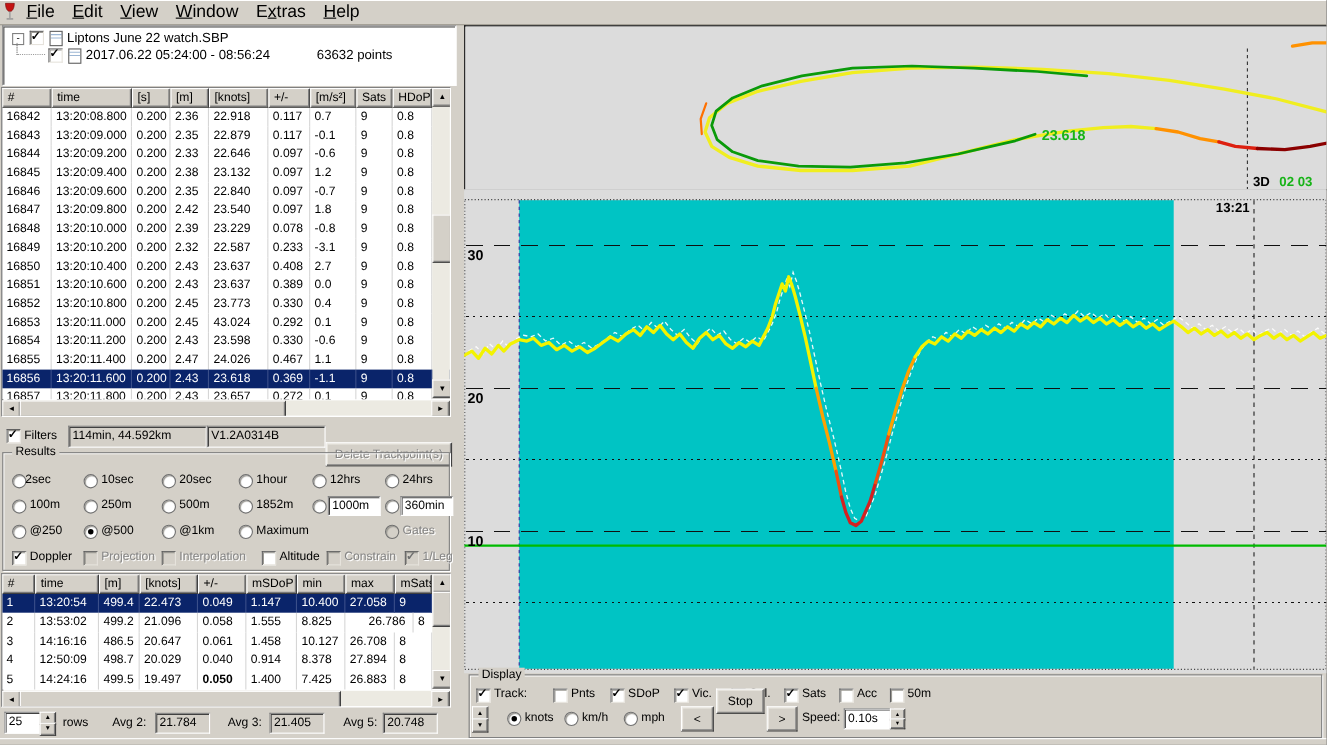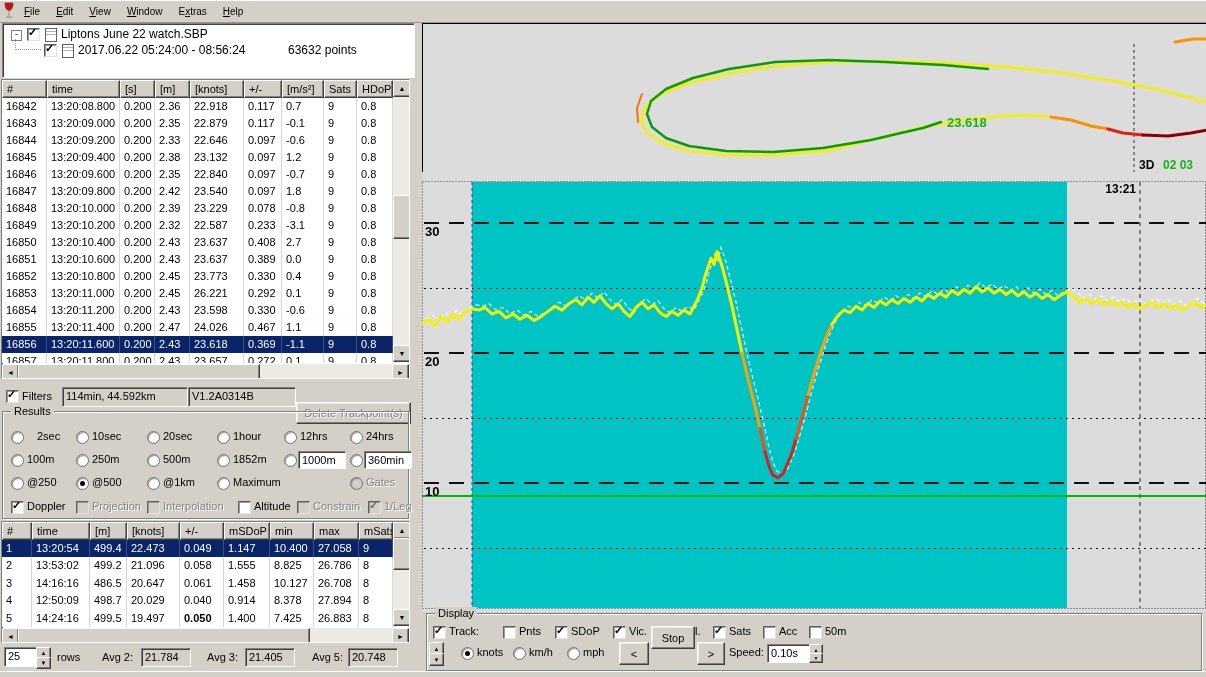--- a/index.html
+++ b/index.html
@@ -23,21 +23,21 @@
   .radio{position:absolute;width:11px;height:11px;border-radius:50%;background:#fff;border:1px solid #707070;
          box-shadow:inset 1px 1px 1px #9c9a94;}
   .radio.disabled{background:#d4d0c8;}
   .radio.on::after{content:"";position:absolute;left:3px;top:3px;width:5px;height:5px;border-radius:50%;background:#000;}
   .ctl-lbl{position:absolute;white-space:nowrap;font-size:11px;}
   .ctl-lbl.disabled{color:#848484;text-shadow:1px 1px 0 #fff;}
 
   
   .menubar{left:0;top:0;width:1206px;height:22px;display:flex;align-items:center;
            border-bottom:1px solid #9a968c;box-shadow:0 1px 0 #fff inset;}
-  .menu-item{padding:2px 8px;font-size:10px;}
+  .menu-item{padding:2px 8px;font-size:16px;}
   .app-icon{width:14px;height:18px;margin-left:2px;}
 
   
   .tree{left:2px;top:23px;width:411px;height:53px;background:#fff;border:1px solid;
         border-color:#808080 #fff #fff #808080;box-shadow:inset 1px 1px 0 #404040;overflow:hidden;}
   .tree-row{position:relative;height:17px;font-size:12px;}
   .tree-lbl{position:absolute;top:2px;white-space:nowrap;}
   .expander{position:absolute;width:9px;height:9px;background:#fff;border:1px solid #808080;
             font-size:9px;line-height:7px;text-align:center;}
   .doc-icon{position:absolute;width:10px;height:12px;background:#fff;border:1px solid #606060;
@@ -245,21 +245,21 @@
           <div class="tcell" style="width: 38px; line-height: 17px;">0.330</div>
           <div class="tcell" style="width: 42px; line-height: 17px;">0.4</div>
           <div class="tcell" style="width: 33px; line-height: 17px;">9</div>
           <div class="tcell" style="width: 36px; line-height: 17px;">0.8</div>
         </div>
         <div class="trow" style="height: 17px;">
           <div class="tcell" style="width: 45px; line-height: 17px;">16853</div>
           <div class="tcell" style="width: 73px; line-height: 17px;">13:20:11.000</div>
           <div class="tcell" style="width: 35px; line-height: 17px;">0.200</div>
           <div class="tcell" style="width: 35px; line-height: 17px;">2.45</div>
-          <div class="tcell" style="width: 54px; line-height: 17px;">26.221</div>
+          <div class="tcell" style="width: 54px; line-height: 17px;">43.024</div>
           <div class="tcell" style="width: 38px; line-height: 17px;">0.292</div>
           <div class="tcell" style="width: 42px; line-height: 17px;">0.1</div>
           <div class="tcell" style="width: 33px; line-height: 17px;">9</div>
           <div class="tcell" style="width: 36px; line-height: 17px;">0.8</div>
         </div>
         <div class="trow" style="height: 17px;">
           <div class="tcell" style="width: 45px; line-height: 17px;">16854</div>
           <div class="tcell" style="width: 73px; line-height: 17px;">13:20:11.200</div>
           <div class="tcell" style="width: 35px; line-height: 17px;">0.200</div>
           <div class="tcell" style="width: 35px; line-height: 17px;">2.43</div>
@@ -324,21 +324,21 @@
     <span class="ctl-lbl" style="left:22px;top:4px;">Filters</span>
     <div class="abs sunken gray field-text" style="left:62px;top:1px;width:118px;height:14px;">114min, 44.592km</div>
     <div class="abs sunken gray field-text" style="left:188px;top:1px;width:100px;height:14px;">V1.2A0314B</div>
     <div class="abs btn disabled" style="left:296px;top:16px;width:113px;height:20px;">Delete Trackpoint(s)</div>
   </div>
 
   <div class="abs groupbox" style="left:2px;top:411px;width:405px;height:106px;">
     <span class="gb-title">Results</span>
     <div id="res-row1">
         <span class="radio off" style="left: 8px; top: 19px;"></span>
-        <span class="ctl-lbl" style="left: 34px; top: 18px;">2sec</span>
+        <span class="ctl-lbl" style="left: 20px; top: 18px;">2sec</span>
         <span class="radio off" style="left: 73px; top: 19px;"></span>
         <span class="ctl-lbl" style="left: 89px; top: 18px;">10sec</span>
         <span class="radio off" style="left: 144px; top: 19px;"></span>
         <span class="ctl-lbl" style="left: 160px; top: 18px;">20sec</span>
         <span class="radio off" style="left: 214px; top: 19px;"></span>
         <span class="ctl-lbl" style="left: 230px; top: 18px;">1hour</span>
         <span class="radio off" style="left: 281px; top: 19px;"></span>
         <span class="ctl-lbl" style="left: 297px; top: 18px;">12hrs</span>
         <span class="radio off" style="left: 347px; top: 19px;"></span>
         <span class="ctl-lbl" style="left: 363px; top: 18px;">24hrs</span>
@@ -414,21 +414,21 @@
           <div class="tcell" style="width: 34px; line-height: 17.4px;">9</div>
         </div>
         <div class="trow" style="height: 17.4px;">
           <div class="tcell" style="width: 30px; line-height: 17.4px;">2</div>
           <div class="tcell" style="width: 58px; line-height: 17.4px;">13:53:02</div>
           <div class="tcell" style="width: 37px; line-height: 17.4px;">499.2</div>
           <div class="tcell" style="width: 53px; line-height: 17.4px;">21.096</div>
           <div class="tcell" style="width: 44px; line-height: 17.4px;">0.058</div>
           <div class="tcell" style="width: 46px; line-height: 17.4px;">1.555</div>
           <div class="tcell" style="width: 44px; line-height: 17.4px;">8.825</div>
-          <div class="tcell" style="width: 45px; line-height: 17.4px;">26.786</div>
+          <div class="tcell" style="width: 45px; line-height: 17.4px; margin-left: 17px;">26.786</div>
           <div class="tcell" style="width: 34px; line-height: 17.4px;">8</div>
         </div>
         <div class="trow" style="height: 17.4px;">
           <div class="tcell" style="width: 30px; line-height: 17.4px;">3</div>
           <div class="tcell" style="width: 58px; line-height: 17.4px;">14:16:16</div>
           <div class="tcell" style="width: 37px; line-height: 17.4px;">486.5</div>
           <div class="tcell" style="width: 53px; line-height: 17.4px;">20.647</div>
           <div class="tcell" style="width: 44px; line-height: 17.4px;">0.061</div>
           <div class="tcell" style="width: 46px; line-height: 17.4px;">1.458</div>
           <div class="tcell" style="width: 44px; line-height: 17.4px;">10.127</div>

